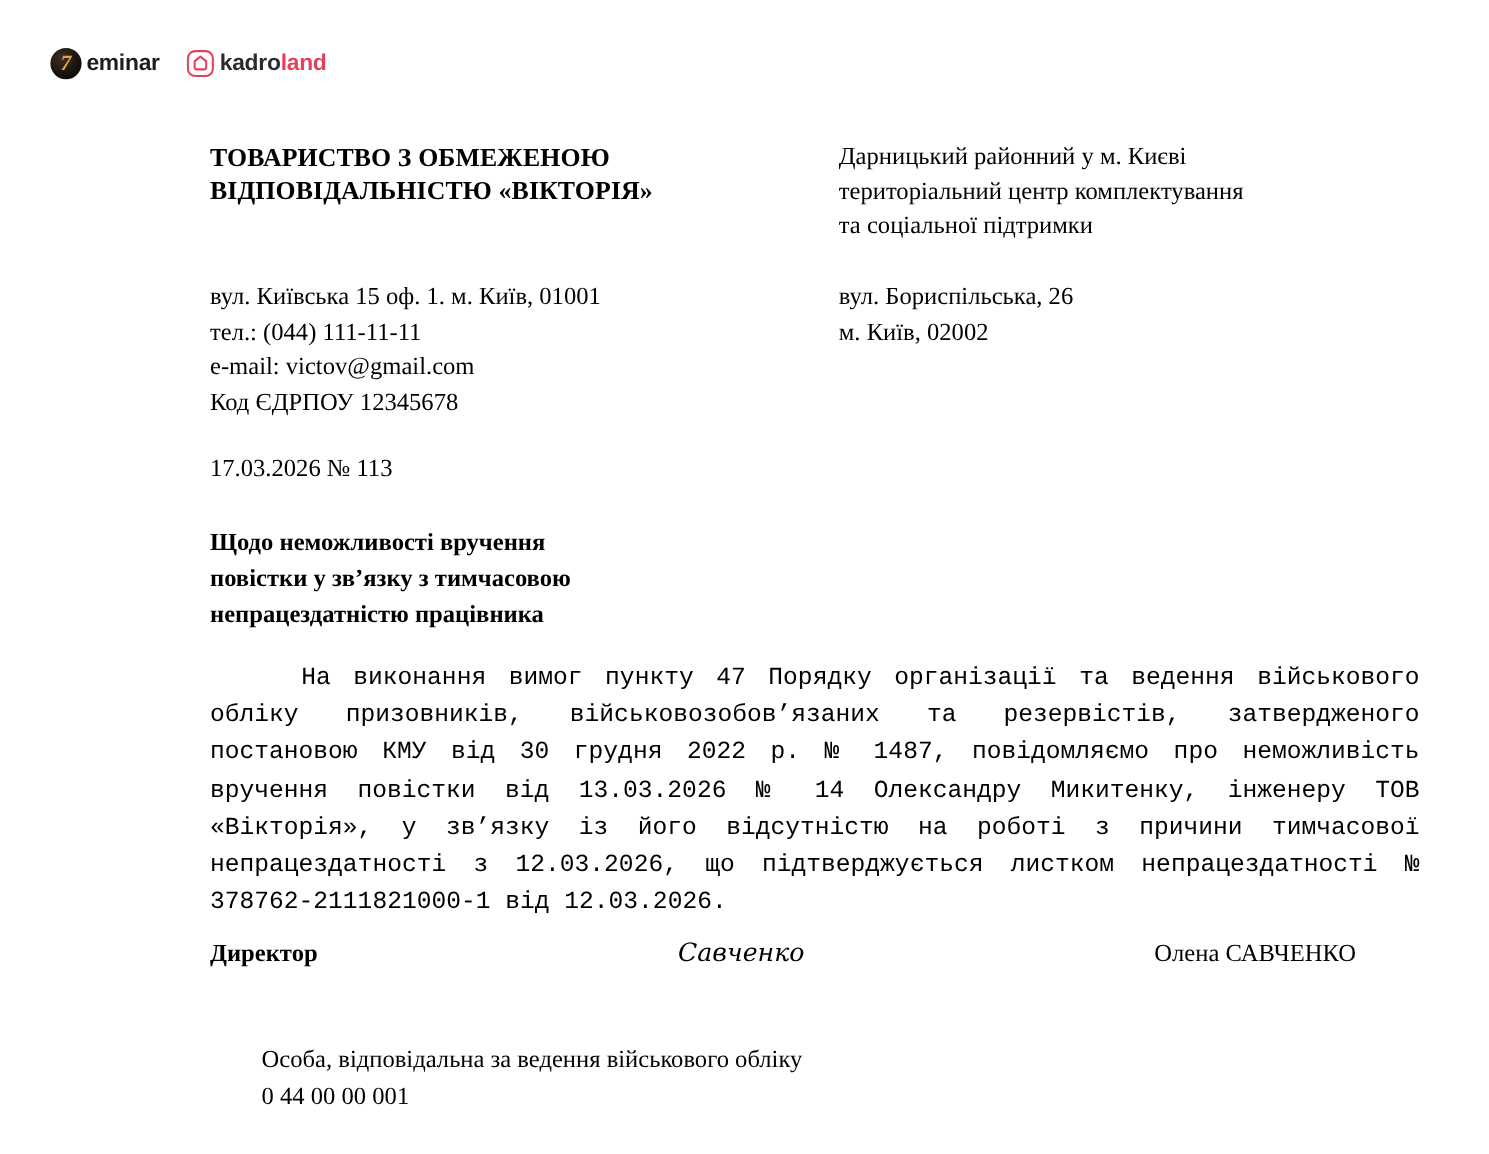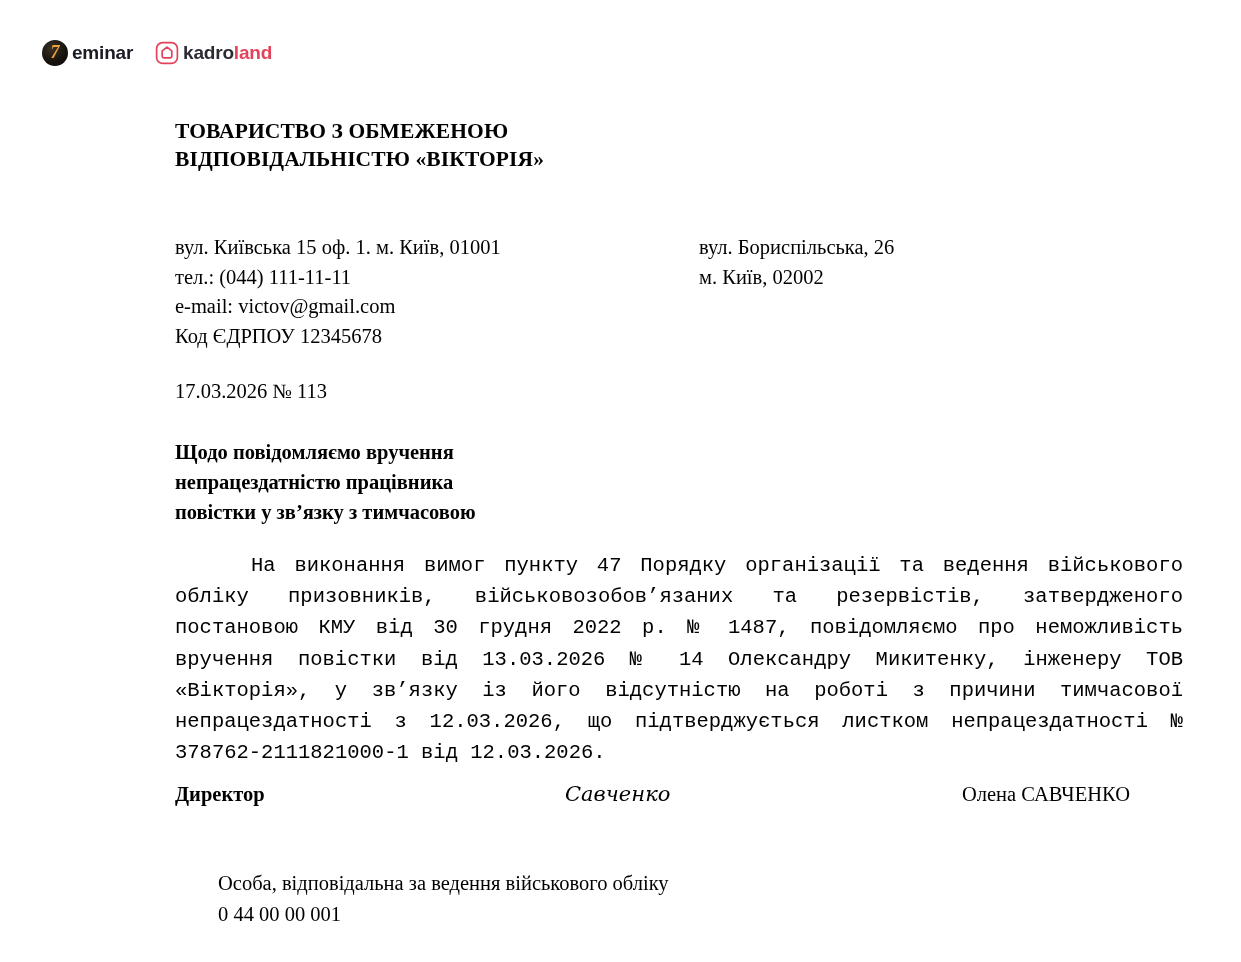--- a/index.html
+++ b/index.html
@@ -207,41 +207,48 @@
 
 <div class="doc">
 
   <div class="header-row">
     <div class="col-left">
       <div class="org-name">
         <div>ТОВАРИСТВО З ОБМЕЖЕНОЮ</div>
         <div>ВІДПОВІДАЛЬНІСТЮ «ВІКТОРІЯ»</div>
       </div>
     </div>
+    <div class="col-right">
+      <div class="recipient">
+        <div>Дарницький районний у м. Києві</div>
+        <div>територіальний центр комплектування</div>
+        <div>та соціальної підтримки</div>
+      </div>
+    </div>
   </div>
 
   <div class="addr-row">
     <div class="col-left">
       <div class="addr-line">вул. Київська 15 оф. 1. м. Київ, 01001</div>
       <div class="addr-line">тел.: (044) 111-11-11</div>
       <div class="addr-line">e-mail: victov@gmail.com</div>
       <div class="addr-line">Код ЄДРПОУ 12345678</div>
     </div>
     <div class="col-right">
       <div class="addr-line">вул. Бориспільська, 26</div>
       <div class="addr-line">м. Київ, 02002</div>
     </div>
   </div>
 
   <div class="doc-date">17.03.2026 № 113</div>
 
   <div class="subject">
-    <div>Щодо повідомляємо вручення</div>
+    <div>Щодо неможливості вручення</div>
+    <div>повістки у зв’язку з тимчасовою</div>
     <div>непрацездатністю працівника</div>
-    <div>повістки у зв’язку з тимчасовою</div>
   </div>
 
   <div class="body-text">На виконання вимог пункту 47 Порядку організації та ведення військового обліку призовників, військовозобов’язаних та резервістів, затвердженого постановою КМУ від 30 грудня 2022 р. № 1487, повідомляємо про неможливість вручення повістки від 13.03.2026 № 14 Олександру Микитенку, інженеру ТОВ «Вікторія», у зв’язку із його відсутністю на роботі з причини тимчасової непрацездатності з 12.03.2026, що підтверджується листком непрацездатності № 378762-2111821000-1 від 12.03.2026.</div>
 
   <div class="sign-row">
     <div class="sign-title">Директор</div>
     <div class="sign-scribble">Савченко</div>
     <div class="sign-name">Олена САВЧЕНКО</div>
   </div>
 

